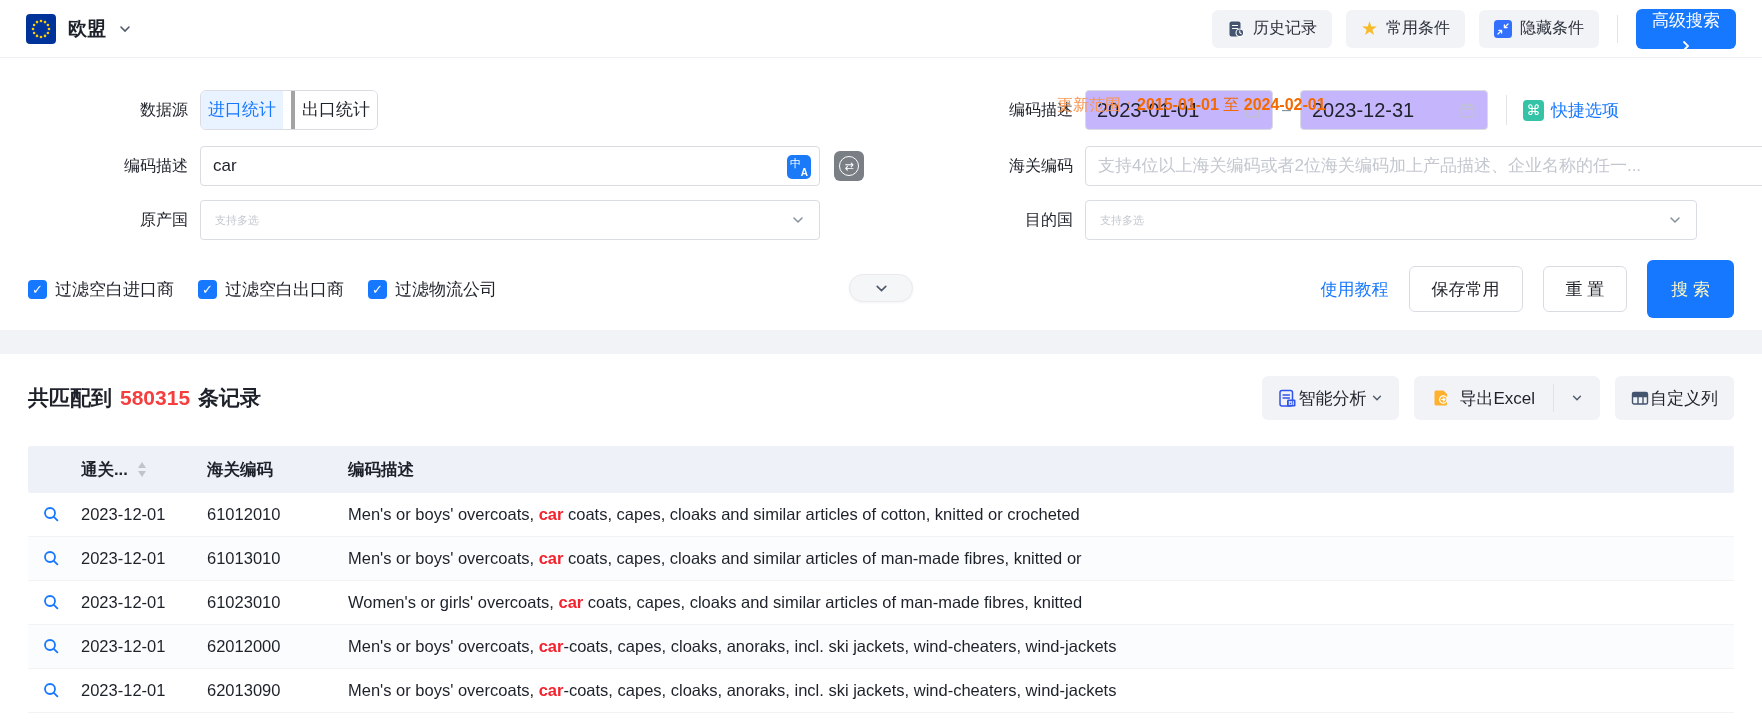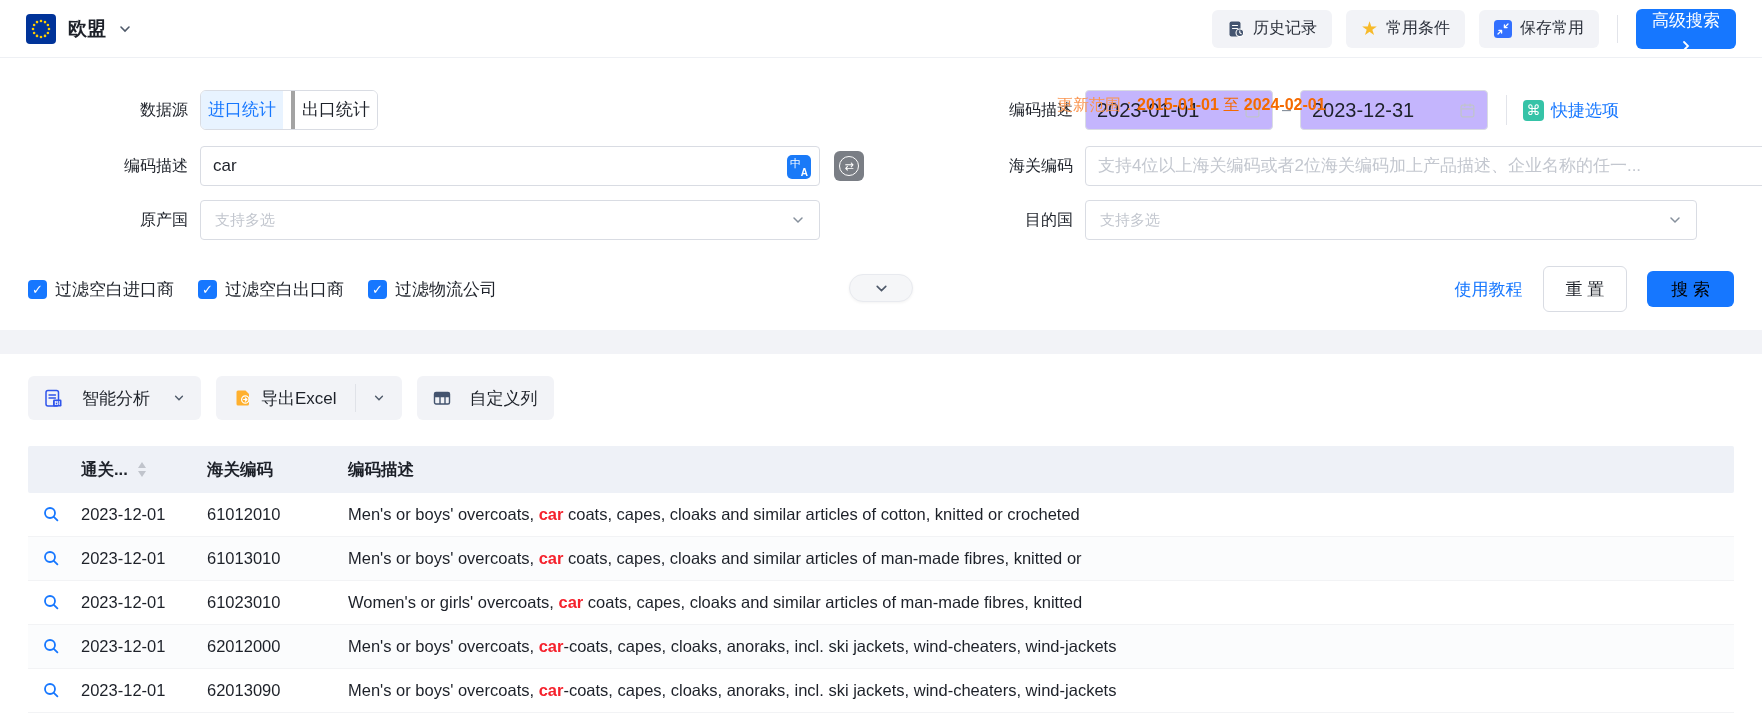--- a/index.html
+++ b/index.html
@@ -56,47 +56,47 @@
   .trans-badge { position:absolute; right:8px; top:8px; width:24px; height:24px; background:#1a7af8;
                  border-radius:5px; cursor:pointer; }
   .trans-badge .zh { position:absolute; left:3px; top:1px; color:#fff; font-size:11px; }
   .trans-badge .en { position:absolute; right:3px; bottom:1px; color:#fff; font-size:10px; font-weight:700; }
   .exch-btn { margin-left:14px; width:30px; height:30px; background:#7a7e85; border-radius:6px;
               display:flex; align-items:center; justify-content:center; cursor:pointer; }
   .exch-ring { width:20px; height:20px; border:1.5px solid #fff; border-radius:50%; color:#fff;
                font-size:11px; display:flex; align-items:center; justify-content:center; }
   .select { width:620px; height:40px; border:1px solid #d9dce3; border-radius:4px; background:#fff;
             display:flex; align-items:center; justify-content:space-between; padding:0 14px;
-            font-size:15px; color:#c3c7cf; cursor:pointer; }
+            font-size:11px; color:#c3c7cf; cursor:pointer; }
   .select-r { width:612px; }
   .hs-input { width:700px; }
   
   .cb-row { margin-top:26px; padding:0 28px; display:flex; align-items:center; position:relative; height:46px; }
   .cb-item { display:flex; align-items:center; gap:8px; margin-right:24px; cursor:pointer; }
   .cb-box { width:19px; height:19px; background:#1677ff; border-radius:4px; color:#fff; font-size:13px;
             display:flex; align-items:center; justify-content:center; font-weight:700; }
   .cb-label { font-size:17px; color:#1d2129; }
   .expand-pill { position:absolute; left:849px; top:8px; width:64px; height:28px; background:#f5f6f8;
                  border:1px solid #e8eaef; border-radius:15px; display:flex; align-items:center;
                  justify-content:center; cursor:pointer; box-shadow:0 1px 3px rgba(0,0,0,.05); }
   .cb-actions { margin-left:auto; display:flex; align-items:center; gap:20px; }
   .link-btn { color:#1677ff; font-size:17px; cursor:pointer; }
   .btn-ghost { height:46px; padding:0 22px; border:1px solid #d9dce3; border-radius:6px; background:#fff;
                font-size:17px; color:#1d2129; display:flex; align-items:center; cursor:pointer; }
-  .btn-search { height:36px; padding:0 24px; border-radius:6px; background:#1677ff; color:#000000;
+  .btn-search { height:58px; padding:0 24px; border-radius:6px; background:#1677ff; color:#fef9c3;
                 font-size:17px; display:flex; align-items:center; cursor:pointer; }
   
   .band { height:24px; background:#f2f3f7; margin-top:18px; }
   
   .results-head { margin-top:22px; padding:0 28px; display:flex; align-items:center; justify-content:space-between; }
   .summary { font-size:21px; font-weight:700; color:#1d2129; display:flex; align-items:baseline; gap:8px; }
   .summary .count { color:#f53f3f; }
   .toolbar { display:flex; align-items:center; gap:15px; }
   .tool-btn { height:44px; padding:0 16px; background:#f2f3f7; border-radius:6px; display:flex;
-              align-items:center; gap:19px; font-size:17px; color:#1d2129; cursor:pointer; }
+              align-items:center; gap:1px; font-size:17px; color:#1d2129; cursor:pointer; }
   .tool-btn .chev-sm { margin-left:4px; }
   .export-split { display:flex; align-items:stretch; background:#f2f3f7; border-radius:6px; overflow:hidden; }
   .export-main { height:44px; padding:0 18px; display:flex; align-items:center; gap:9px; font-size:17px; cursor:pointer; }
   .export-sep { width:1px; background:#e0e2e8; margin:8px 0; }
   .export-arrow { width:46px; display:flex; align-items:center; justify-content:center; cursor:pointer; }
   
   .table { margin:26px 28px 0 28px; font-size:16.5px; }
   .t-row { display:flex; align-items:center; height:44px; border-bottom:1px solid #f2f3f5; background:#fff; }
   .t-row.even { background:#fbfcfd; }
   .t-head { background:#eef1f7; height:47px; font-weight:700; border-bottom:none; border-radius:2px; }
@@ -163,21 +163,21 @@
     <div class="tb-btn">
       <span style="display:flex;">
         <svg width="18" height="18" viewBox="0 0 18 18">
             <rect width="18" height="18" rx="3.5" fill="#3370ff"></rect>
             <g stroke="#fff" stroke-width="1.3" fill="none" stroke-linecap="round" stroke-linejoin="round">
               <path d="M14 4l-3.6 3.6M10.4 4.9v2.7h2.7"></path>
               <path d="M4 14l3.6-3.6M7.6 13.1v-2.7H4.9"></path>
             </g>
           </svg>
       </span>
-      <span>保存常用</span>
+      <span>隐藏条件</span>
     </div>
     <div class="divider-v"></div>
     <div class="btn-adv">
       <span>高级搜索</span>
       <span style="display:flex;">
         <svg width="12" height="12" viewBox="0 0 12 12">
             <path d="M4 2l4 4-4 4" stroke="#fff" stroke-width="1.8" fill="none" stroke-linecap="round"></path>
           </svg>
       </span>
     </div>
@@ -289,29 +289,35 @@
       <span class="cb-box">✓</span>
       <span class="cb-label">过滤物流公司</span>
     </div>
     <div class="expand-pill">
       <svg width="15" height="15" viewBox="0 0 14 14">
           <path d="M3 5l4 4 4-4" stroke="#4e5969" stroke-width="1.5" fill="none" stroke-linecap="round"></path>
         </svg>
     </div>
     <div class="cb-actions">
       <span class="link-btn">使用教程</span>
+      <div class="btn-ghost">保存常用</div>
       <div class="btn-ghost">重 置</div>
       <div class="btn-search">搜 索</div>
     </div>
   </div>
 </div>
 
 <div class="band"></div>
 
 <div class="results-head">
+  <div class="summary">
+    <span>共匹配到</span>
+    <span class="count">580315</span>
+    <span>条记录</span>
+  </div>
   <div class="toolbar">
     <div class="tool-btn">
       <span style="display:flex;">
         <svg width="19" height="19" viewBox="0 0 19 19">
             <rect x="2" y="1.5" width="12.5" height="15.5" rx="2" fill="none" stroke="#2f54eb" stroke-width="1.5"></rect>
             <path d="M5 6h6.5M5 9h6.5" stroke="#2f54eb" stroke-width="1.3" stroke-linecap="round"></path>
             <rect x="9" y="10.5" width="8.5" height="7" rx="1.2" fill="#2f54eb"></rect>
             <text x="13.25" y="15.8" font-size="5.5" font-weight="700" fill="#fff" text-anchor="middle">BI</text>
           </svg>
       </span>

